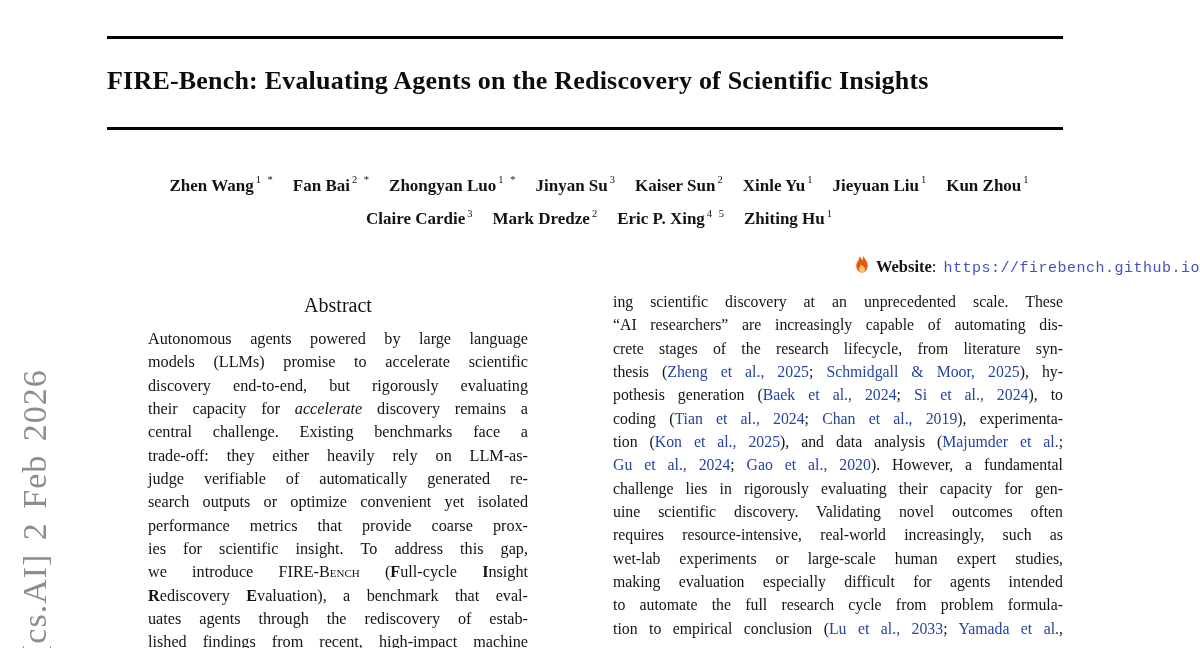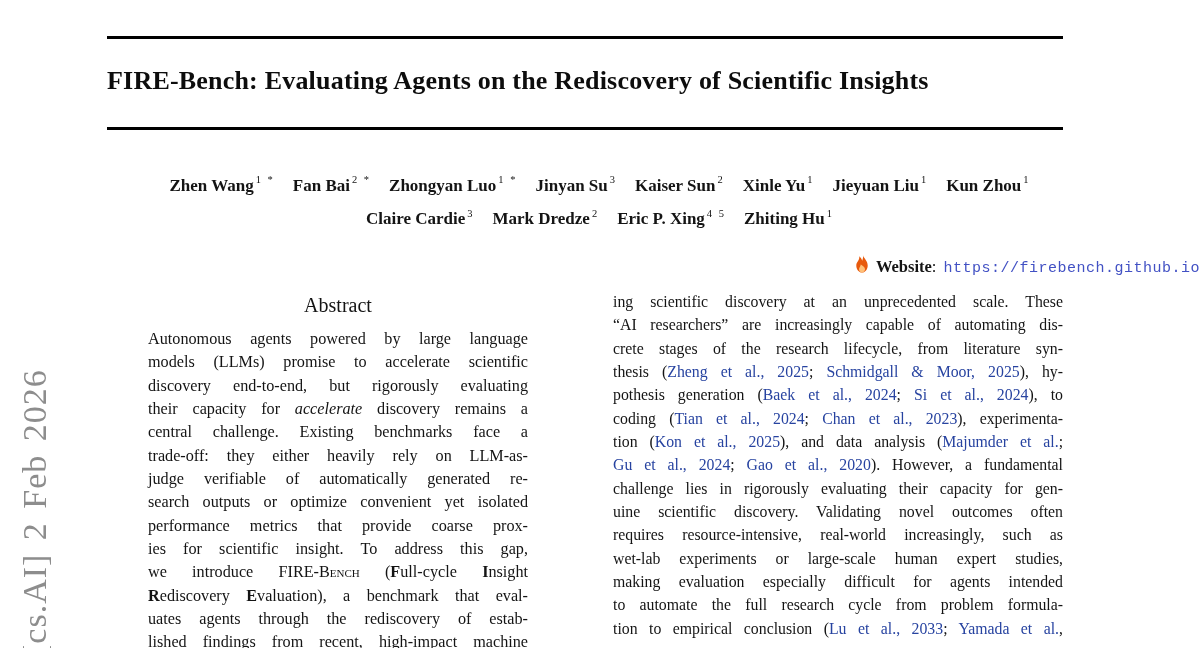--- a/index.html
+++ b/index.html
@@ -78,21 +78,21 @@
       <div class="tline"><span class="seg">uates agents through the rediscovery of estab-</span></div>
       <div class="tline"><span class="seg">lished findings from recent, high-impact machine</span></div>
     </div>
 
   <div class="col col-intro">
       <div class="tline"><span class="seg">ing scientific discovery at an unprecedented scale. These</span></div>
       <div class="tline"><span class="seg">“AI researchers” are increasingly capable of automating dis-</span></div>
       <div class="tline"><span class="seg">crete stages of the research lifecycle, from literature syn-</span></div>
       <div class="tline"><span class="seg">thesis (</span><span class="seg link">Zheng et al., 2025</span><span class="seg">; </span><span class="seg link">Schmidgall &amp; Moor, 2025</span><span class="seg">), hy-</span></div>
       <div class="tline"><span class="seg">pothesis generation (</span><span class="seg link">Baek et al., 2024</span><span class="seg">; </span><span class="seg link">Si et al., 2024</span><span class="seg">), to</span></div>
-      <div class="tline"><span class="seg">coding (</span><span class="seg link">Tian et al., 2024</span><span class="seg">; </span><span class="seg link">Chan et al., 2023</span><span class="seg">), experimenta-</span></div>
+      <div class="tline"><span class="seg">coding (</span><span class="seg link">Tian et al., 2024</span><span class="seg">; </span><span class="seg link">Chan et al., 2019</span><span class="seg">), experimenta-</span></div>
       <div class="tline"><span class="seg">tion (</span><span class="seg link">Kon et al., 2025</span><span class="seg">), and data analysis (</span><span class="seg link">Majumder et al.</span><span class="seg">;</span></div>
       <div class="tline"><span class="seg link">Gu et al., 2024</span><span class="seg">; </span><span class="seg link">Gao et al., 2020</span><span class="seg">). However, a fundamental</span></div>
       <div class="tline"><span class="seg">challenge lies in rigorously evaluating their capacity for gen-</span></div>
       <div class="tline"><span class="seg">uine scientific discovery. Validating novel outcomes often</span></div>
       <div class="tline"><span class="seg">requires resource-intensive, real-world increasingly, such as</span></div>
       <div class="tline"><span class="seg">wet-lab experiments or large-scale human expert studies,</span></div>
       <div class="tline"><span class="seg">making evaluation especially difficult for agents intended</span></div>
       <div class="tline"><span class="seg">to automate the full research cycle from problem formula-</span></div>
       <div class="tline"><span class="seg">tion to empirical conclusion (</span><span class="seg link">Lu et al., 2033</span><span class="seg">; </span><span class="seg link">Yamada et al.</span><span class="seg">,</span></div>
     </div>

